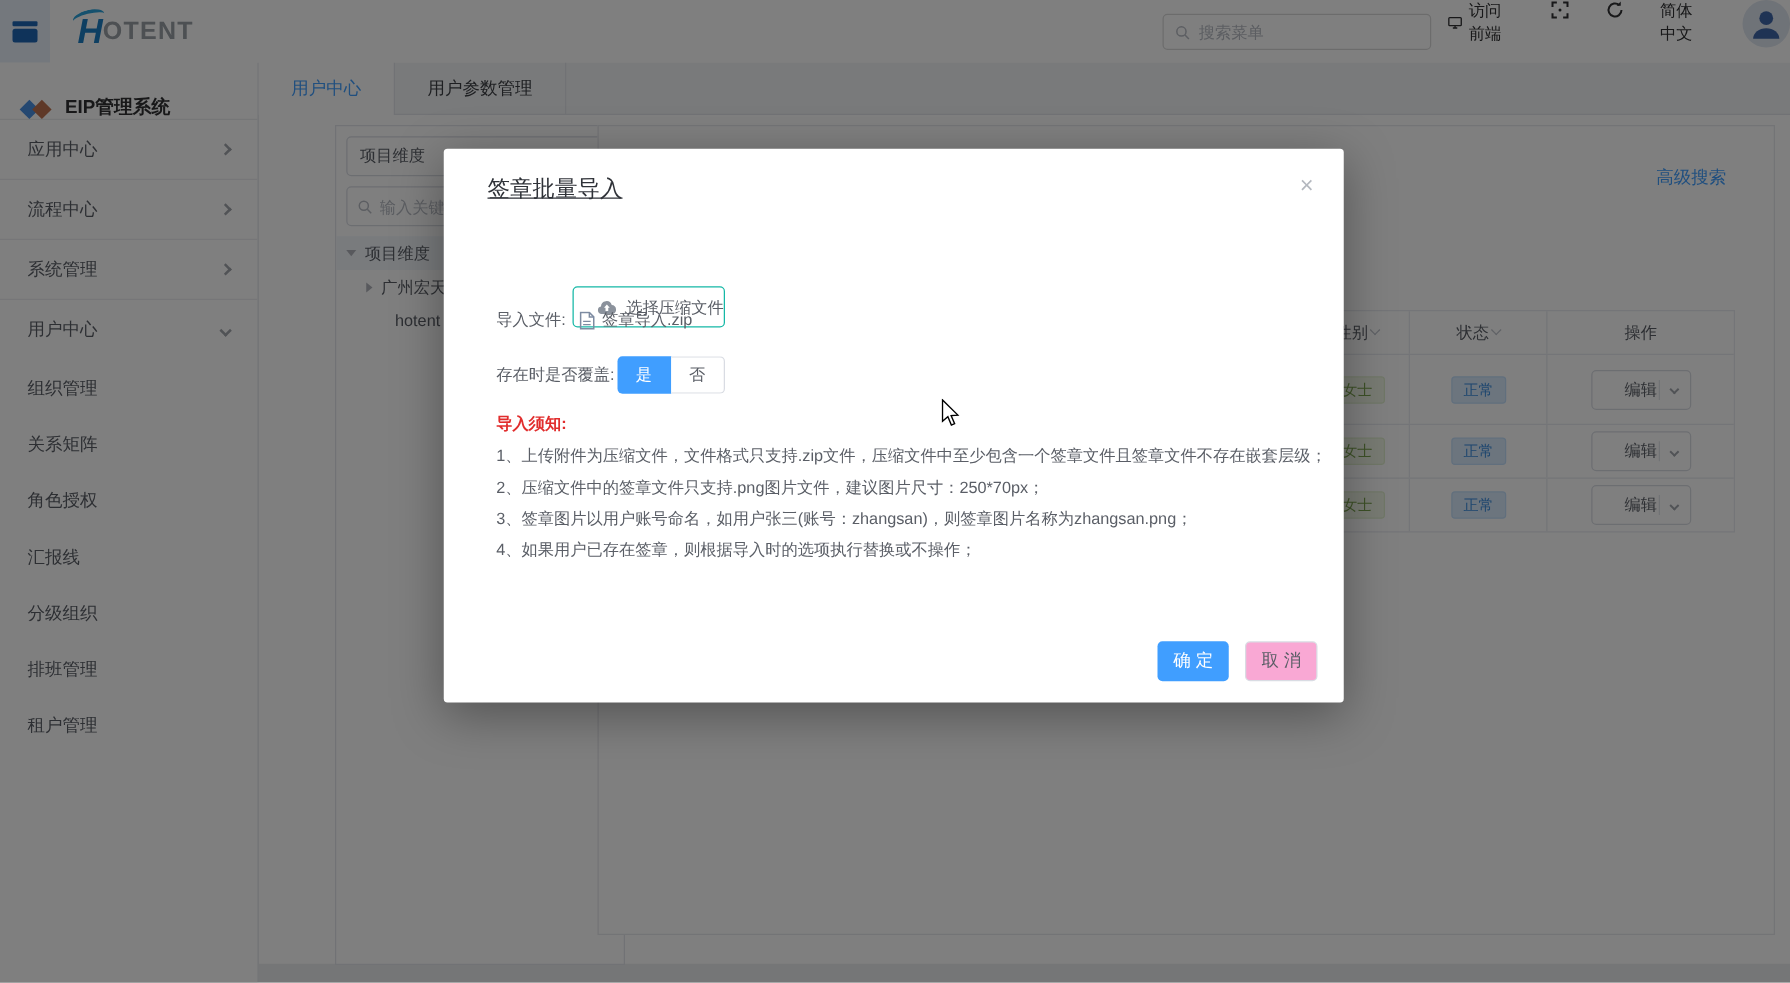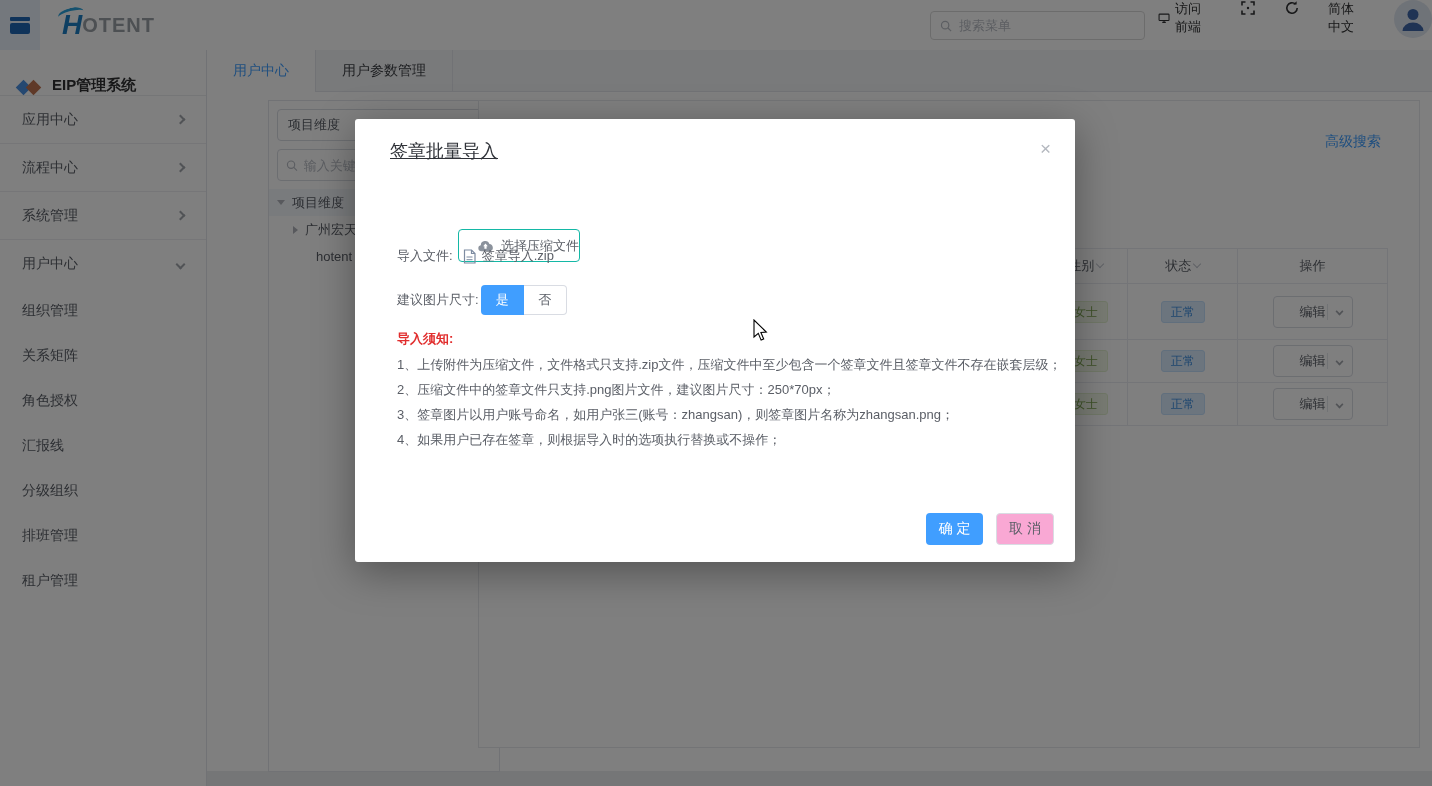--- a/index.html
+++ b/index.html
@@ -326,21 +326,21 @@
         <svg width="13" height="15" viewBox="0 0 13 15">
           <path d="M1.5 1h7l3.5 3.5V14h-10.5z" fill="none" stroke="#7d8ba1" stroke-width="1.2"></path>
           <path d="M8.5 1v3.5H12" fill="none" stroke="#7d8ba1" stroke-width="1.2"></path>
           <path d="M3.5 8h6M3.5 10.7h6" stroke="#7d8ba1" stroke-width="1"></path>
         </svg>
         <span>签章导入.zip</span>
       </span>
     </div>
 
     <div class="m-row-ow">
-      <span>建议图片尺寸:</span>
+      <span>存在时是否覆盖:</span>
       <span class="toggle">
         <span class="tg tg-yes">是</span>
         <span class="tg tg-no">否</span>
       </span>
     </div>
 
     <div class="m-notice-title">导入须知:</div>
     <div class="m-notices">
       <span>1、上传附件为压缩文件，文件格式只支持.zip文件，压缩文件中至少包含一个签章文件且签章文件不存在嵌套层级；</span>
       <span>2、压缩文件中的签章文件只支持.png图片文件，建议图片尺寸：250*70px；</span>

